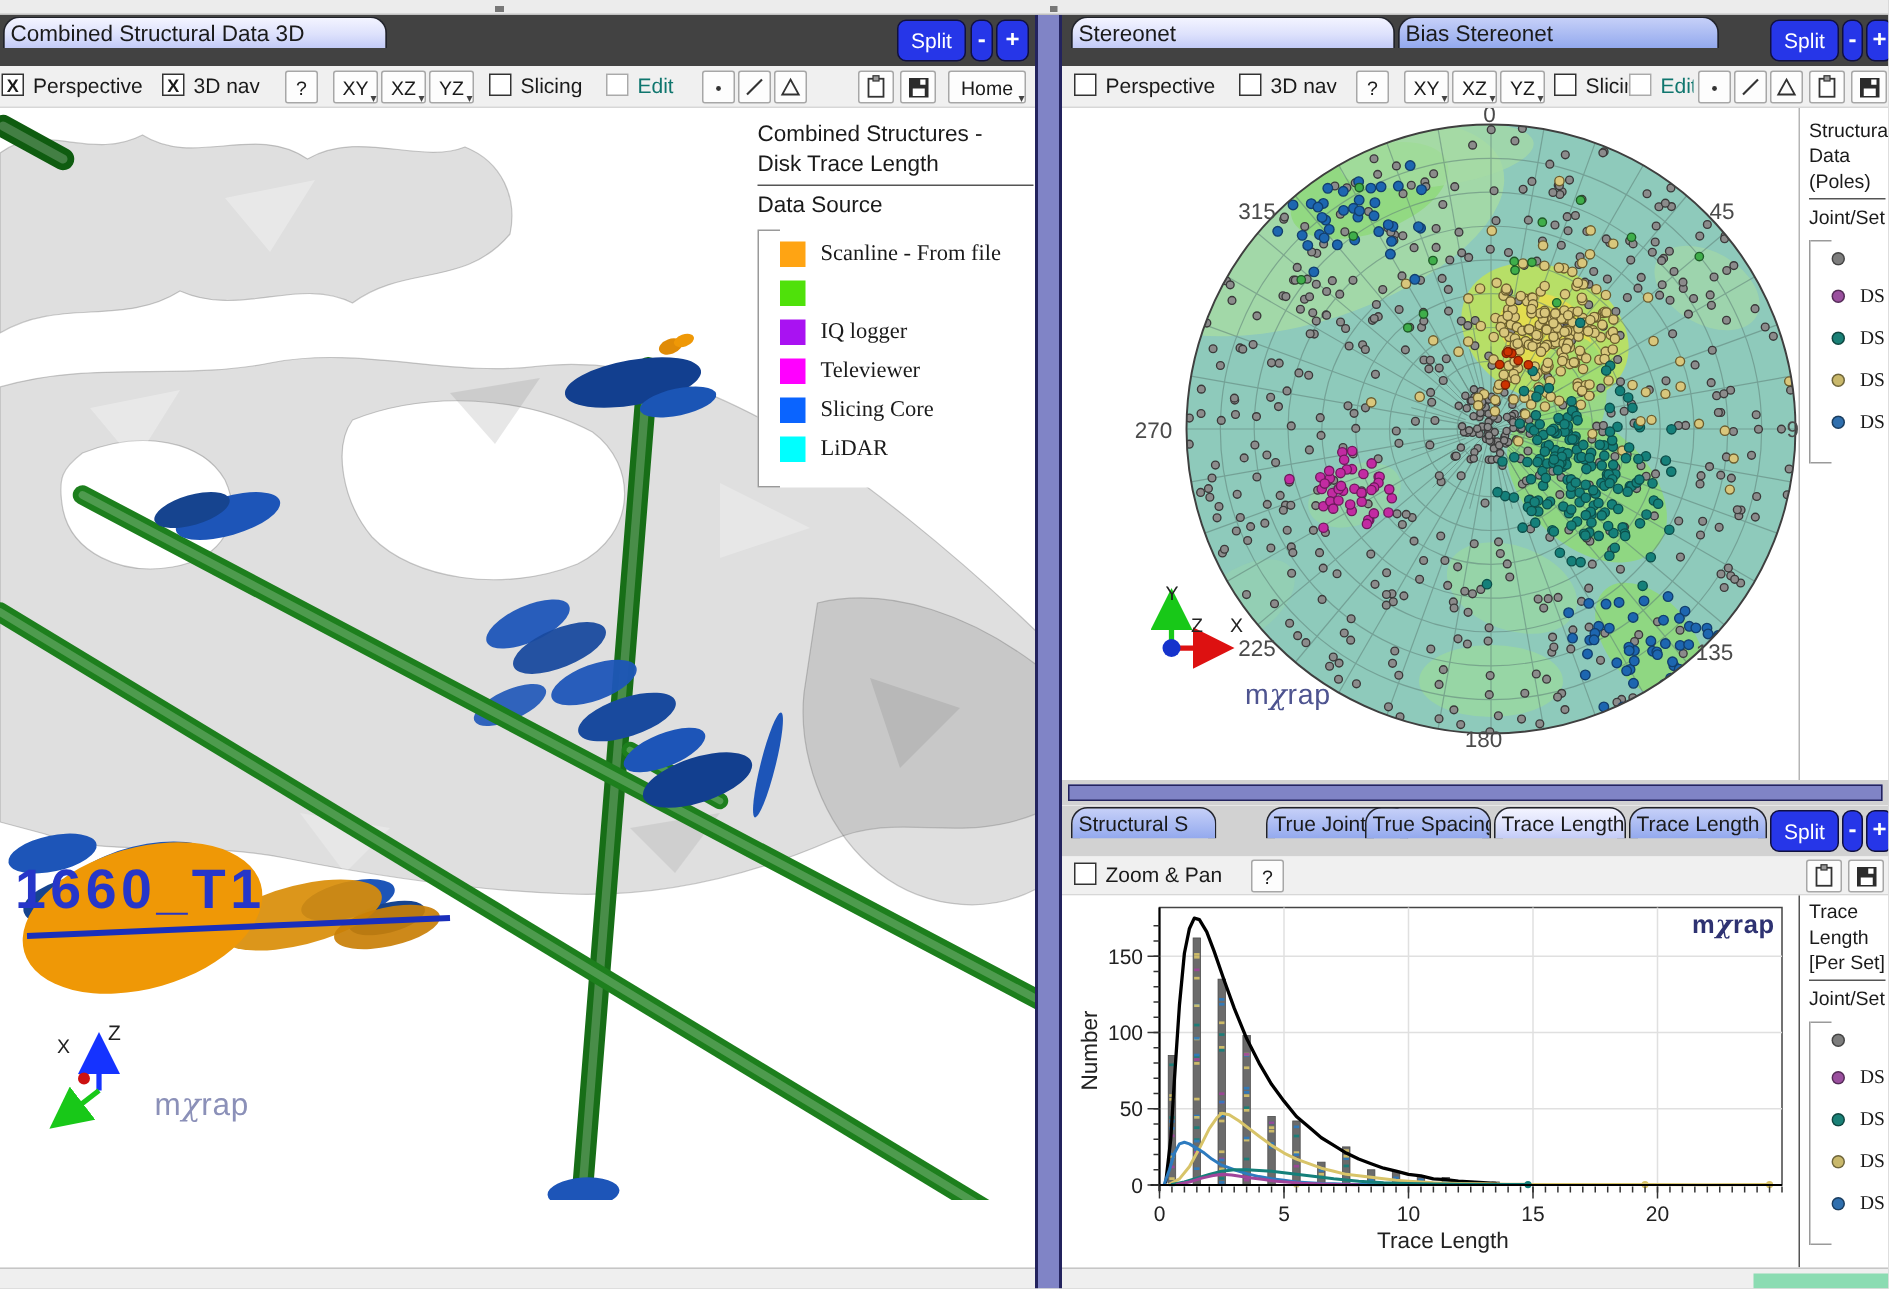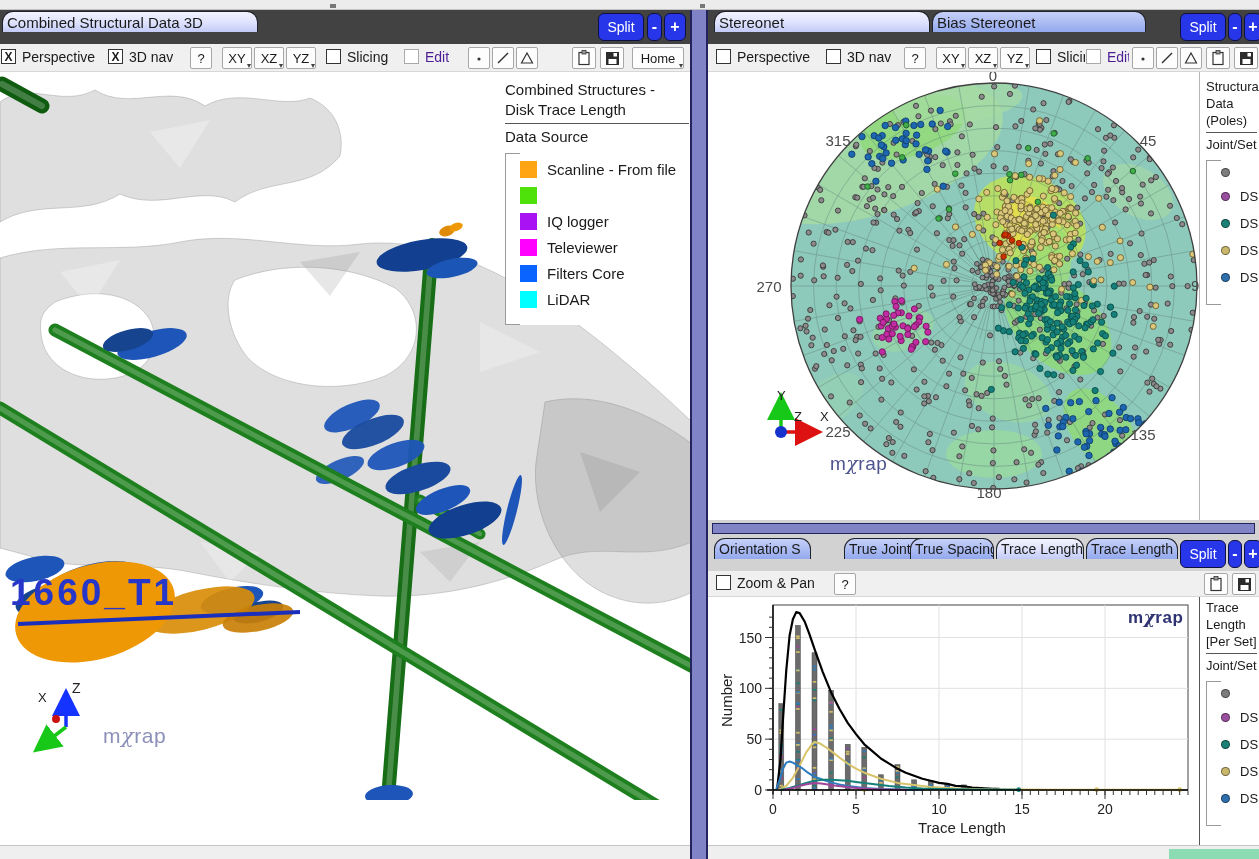--- a/index.html
+++ b/index.html
@@ -20,29 +20,29 @@
   .winbtn.sym{font-weight:bold;font-size:16px;}
   
   .toolbar{background:#f0f0f0;border-bottom:1px solid #d7d7d7;}
   .tbtn{position:absolute;top:3px;height:22px;background:#fdfdfd;border:1px solid #a7a7a7;
     border-radius:2px;display:flex;align-items:center;justify-content:center;font-size:13px;}
   .tbtn .caret{position:absolute;right:0px;bottom:-2px;font-size:8px;color:#444;}
   .cb{position:absolute;top:5px;width:15px;height:15px;background:#fff;border:1.6px solid #333;
     display:flex;align-items:center;justify-content:center;font-size:12px;font-weight:bold;}
   .cb.gray{border-color:#aaa;color:#aaa;}
   .cblabel{position:absolute;top:5px;font-size:14px;white-space:nowrap;overflow:hidden;}
-  .cblabel.gray{color:#4c1d95;}
+  .cblabel.gray{color:#0f766e;}
   
   .lg{position:absolute;background:#fff;font-size:15px;}
   .lg-title{border-bottom:1.5px solid #555;padding-bottom:3px;margin-bottom:4px;line-height:20px;}
   .lg-group{margin:4px 0 8px 0;}
   .lg-box{position:relative;border-left:1px solid #9a9a9a;padding:8px 0 8px 14px;}
   .lg-box::before,.lg-box::after{content:"";position:absolute;left:0;width:14px;height:1px;background:#9a9a9a;}
   .lg-box::before{top:0;}.lg-box::after{bottom:0;}
-  .lg-item{display:flex;align-items:center;margin-bottom:9px;white-space:nowrap;}
+  .lg-item{display:flex;align-items:center;margin-bottom:9px;white-space:nowrap;font-family:Liberation Serif, serif;}
   .lg-sw{width:17px;height:17px;margin-right:10px;flex:0 0 auto;}
   .lg-dot{width:9px;height:9px;border-radius:50%;border:1px solid rgba(0,0,0,.45);margin-right:10px;flex:0 0 auto;}
   .lg-sm{font-size:13px;}
   .lg-sm .lg-item{margin-bottom:12px;}
   .lg-sm .lg-title{border-bottom:1px solid #555;line-height:17px;}
   
   .vsplit{background:#8084c6;border-left:2px solid #23235e;border-right:2px solid #23235e;}
   .hsplit-bar{background:#8084c6;border:1.5px solid #23235e;}
   .logo{color:#8b90b8;font-size:21px;letter-spacing:0.5px;}
   .logo .chi{font-style:italic;font-family:"DejaVu Serif",serif;}
@@ -224,21 +224,21 @@
           <div class="lg-item">
               <span class="lg-sw" style="background-color: rgb(169, 18, 242);"></span>
               <span>IQ logger</span>
             </div>
           <div class="lg-item">
               <span class="lg-sw" style="background-color: rgb(255, 0, 255);"></span>
               <span>Televiewer</span>
             </div>
           <div class="lg-item">
               <span class="lg-sw" style="background-color: rgb(10, 100, 255);"></span>
-              <span>Filters Core</span>
+              <span>Slicing Core</span>
             </div>
           <div class="lg-item">
               <span class="lg-sw" style="background-color: rgb(0, 255, 255);"></span>
               <span>LiDAR</span>
             </div>
         </div>
       </div>
     </div>
 
     <div class="abs strip" style="left:0;top:835px;width:690px;height:14px;"></div>
@@ -1562,21 +1562,21 @@
     </div>
   </div>
 
   <div class="abs" style="left:708px;top:520px;width:551px;height:17px;background:#d2d2d2;">
     <div class="hsplit-bar abs" style="left:4px;top:3px;width:543px;height:11px;"></div>
   </div>
 
   <div class="abs" style="left:708px;top:537px;width:551px;height:322px;background:#fff;overflow:hidden;">
     <div class="abs" style="left:0;top:0;width:551px;height:34px;background:#d2d2d2;">
       <div class="tab unsel" style="left:6px;width:97px;font-size:14px;">
-          <span>Orientation S</span>
+          <span>Structural S</span>
         </div>
       <div class="tab unsel" style="left:105px;width:95px;font-size:14px;margin-left:31px;">
           <span>True Joint Sp</span>
         </div>
       <div class="tab unsel" style="left:202px;width:84px;font-size:14px;">
           <span>True Spacing</span>
         </div>
       <div class="tab sel" style="left:288px;width:88px;font-size:14px;">
           <span>Trace Length</span>
         </div>

